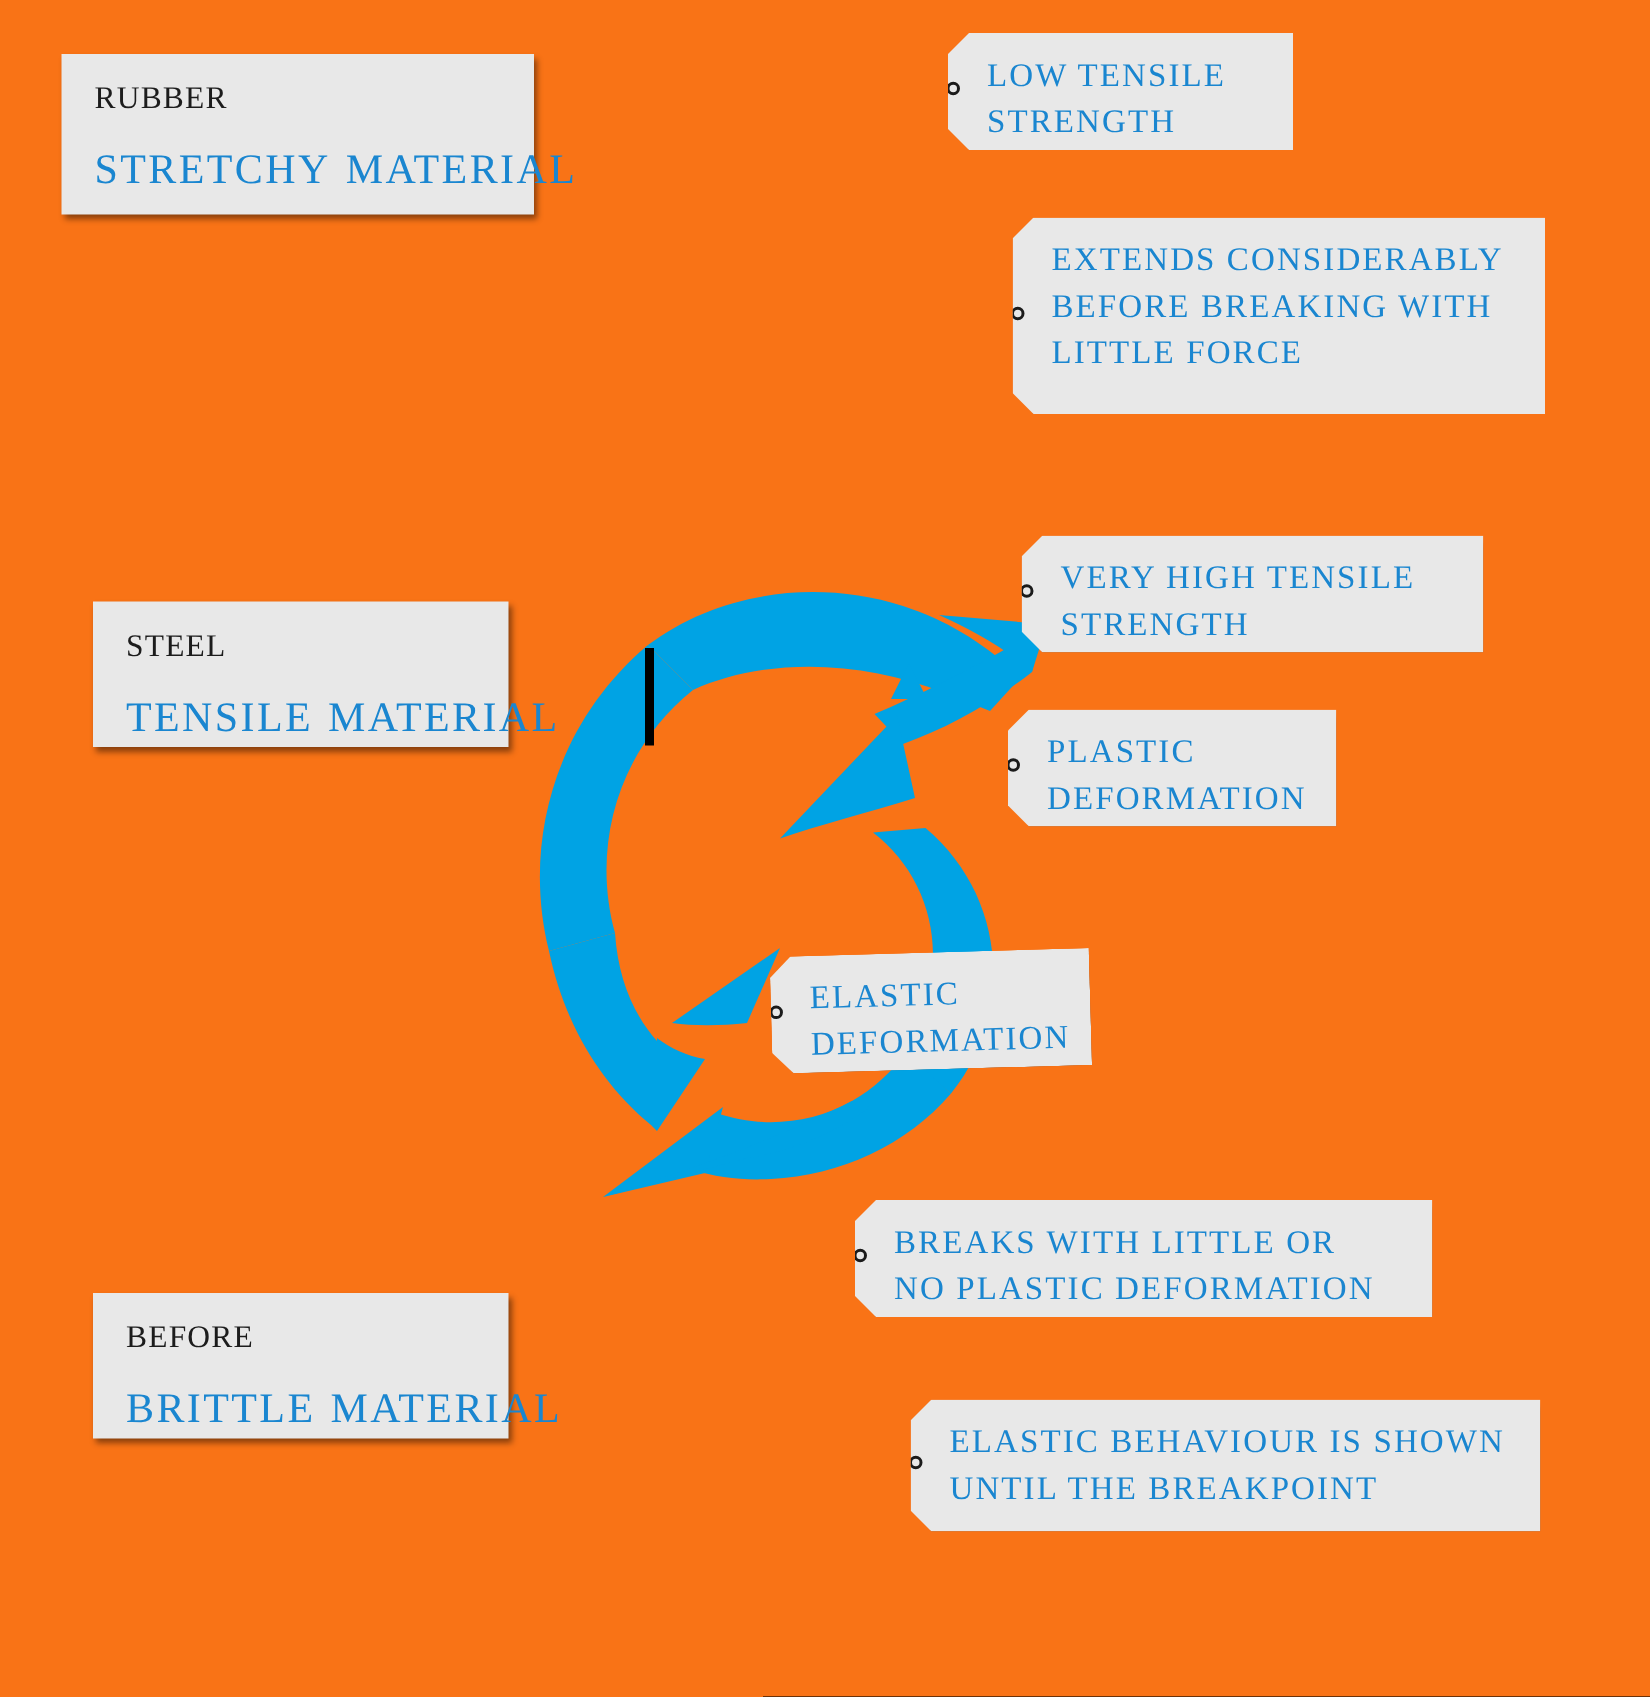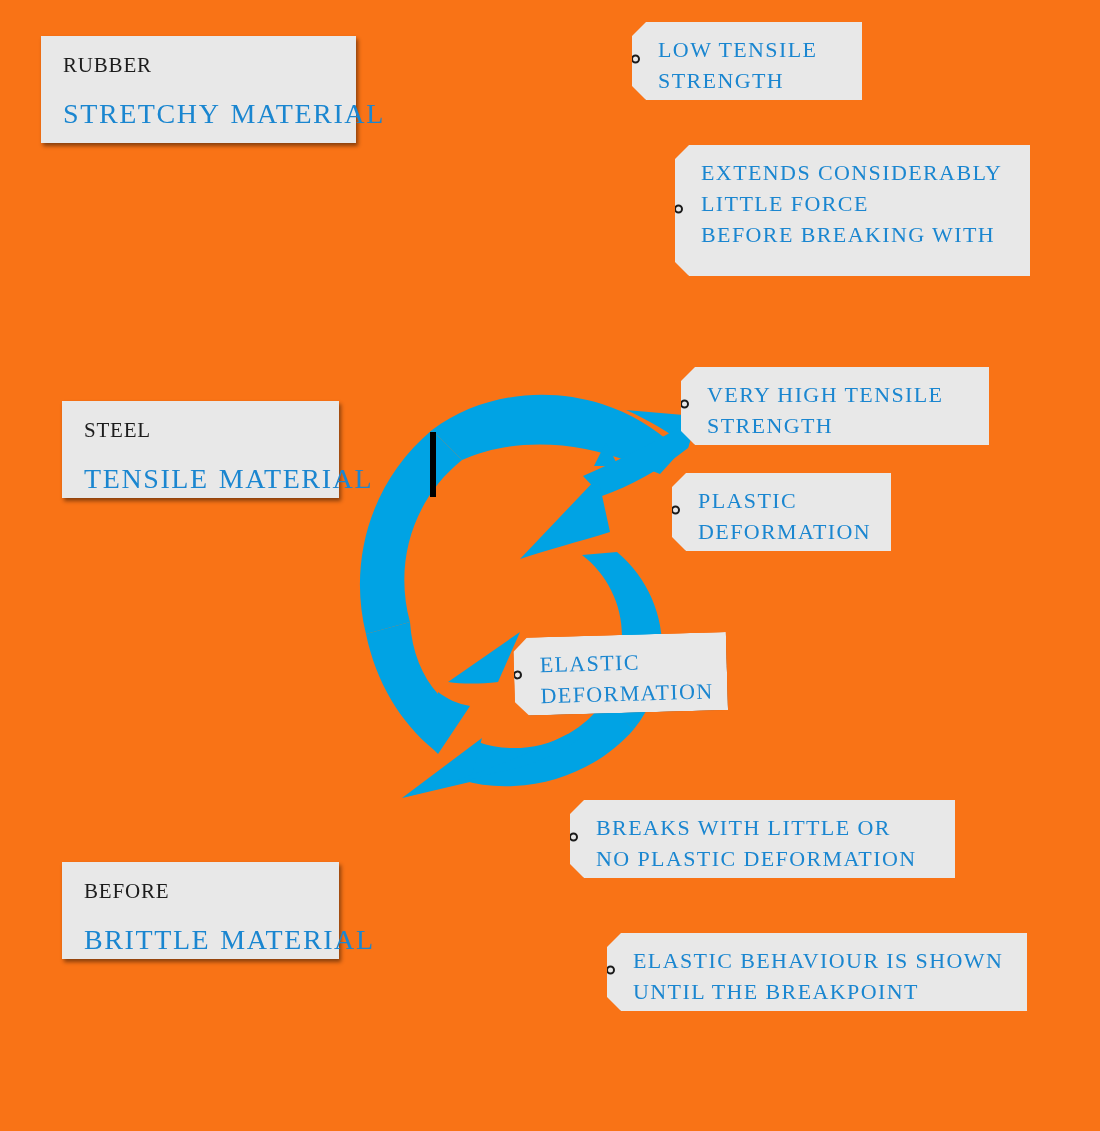--- a/index.html
+++ b/index.html
@@ -204,25 +204,25 @@
     <span class="ln">LOW   TENSILE</span>
     <span class="ln">STRENGTH</span>
   </div>
 
   <div class="tag" style="left:675px; top:145px; width:355px; height:131px;">
     <span class="eyelet">
         <span class="stem"></span>
         <span class="ring"></span>
       </span>
     <span class="ln">EXTENDS  CONSIDERABLY</span>
+    <span class="ln">BEFORE  BREAKING  WITH</span>
     <span class="ln">LITTLE   FORCE</span>
-    <span class="ln">BEFORE  BREAKING  WITH</span>
-  </div>
-
-  <div class="tag" style="left:681px; top:367px; width:308px; height:78px;">
+  </div>
+
+  <div class="tag" style="left:681px; top:357px; width:308px; height:78px;">
     <span class="eyelet">
         <span class="stem"></span>
         <span class="ring"></span>
       </span>
     <span class="ln">VERY  HIGH  TENSILE</span>
     <span class="ln">STRENGTH</span>
   </div>
 
   <div class="tag" style="left:672px; top:473px; width:219px; height:78px;">
     <span class="eyelet">
@@ -244,21 +244,21 @@
 
   <div class="tag" style="left:570px; top:800px; width:385px; height:78px;">
     <span class="eyelet">
         <span class="stem"></span>
         <span class="ring"></span>
       </span>
     <span class="ln">BREAKS  WITH  LITTLE  OR</span>
     <span class="ln">NO  PLASTIC  DEFORMATION</span>
   </div>
 
-  <div class="tag" style="left:607px; top:933px; width:420px; height:78px;">
+  <div class="tag" style="left:607px; top:933px; width:420px; height:88px;">
     <span class="eyelet">
         <span class="stem"></span>
         <span class="ring"></span>
       </span>
     <span class="ln">ELASTIC  BEHAVIOUR  IS  SHOWN</span>
     <span class="ln">UNTIL  THE  BREAKPOINT</span>
   </div>
 
 </div>
 

